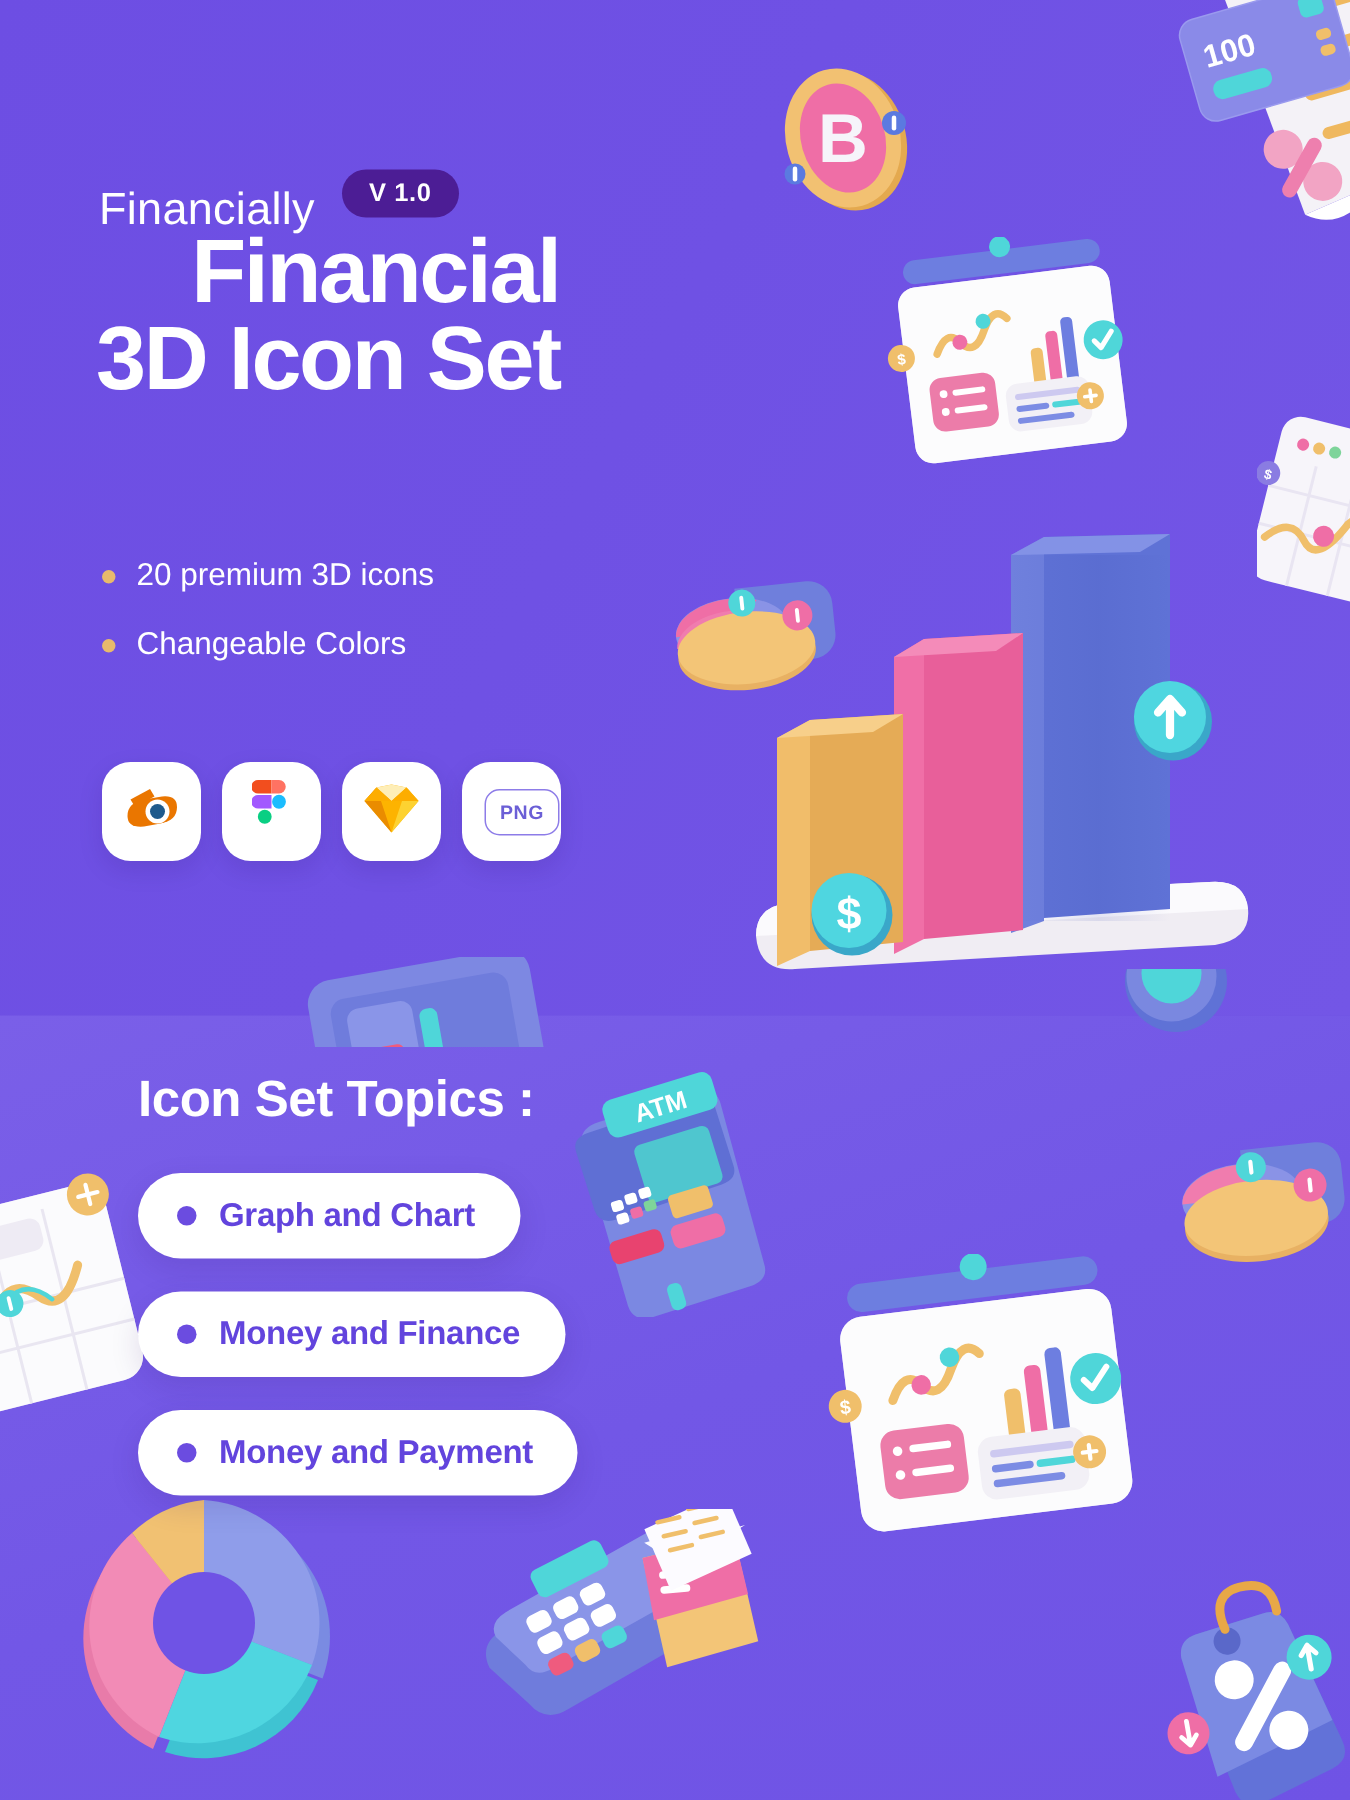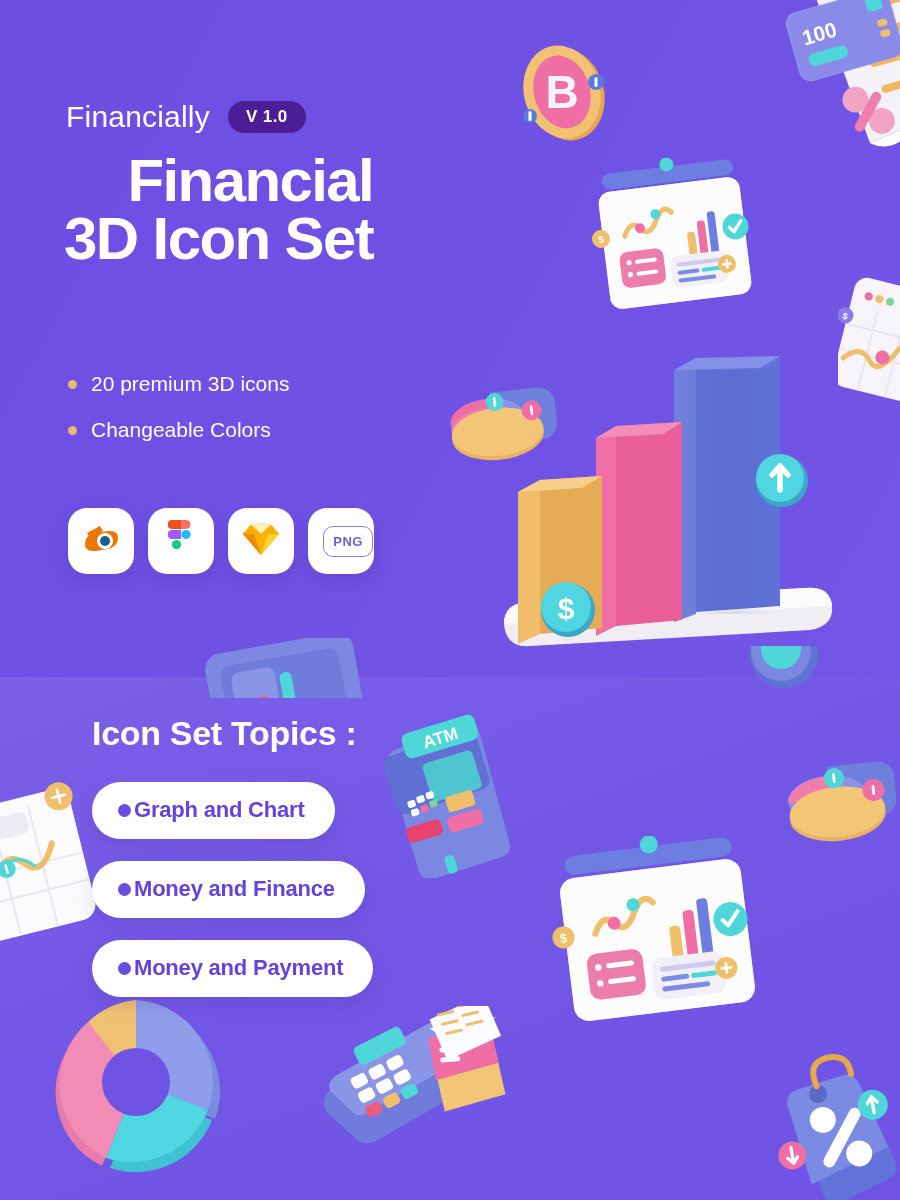--- a/index.html
+++ b/index.html
@@ -24,21 +24,21 @@
     position: absolute; left: 0; top: 677px; width: 900px; height: 523px;
     background: linear-gradient(160deg, #7a5fe8 0%, #7257e6 50%, #6f53e5 100%);
   }
 
   
   .brandrow {
     position: absolute; left: 66px; top: 100px;
     display: flex; align-items: center; gap: 18px;
   }
   .brandname {
-    color: #ffffff; font-size: 30px; font-weight: 400; letter-spacing: .2px;
+    color: #ffffff; font-size: 30px; font-weight: 400; letter-spacing: .2px; margin-top: 23px;
   }
   .version-badge {
     background: #4c1d95; color: #ffffff;
     font-size: 17px; font-weight: 700; letter-spacing: .4px;
     padding: 7px 18px 8px; border-radius: 22px; line-height: 1;
   }
   .title {
     position: absolute; left: 64px; top: 152px;
     color: #ffffff; font-size: 60px; font-weight: 700;
     line-height: 0.97; letter-spacing: -1.6px; text-align: right;
@@ -74,21 +74,21 @@
     margin-left: 14px;
   }
 
   
   .topics-title {
     position: absolute; left: 92px; top: 714px;
     color: #ffffff; font-size: 34px; font-weight: 700; letter-spacing: -.3px;
   }
   .topic-list { position: absolute; left: 92px; top: 782px; }
   .topic-pill {
-    display: flex; align-items: center; gap: 3px;
+    display: flex; align-items: center; gap: 15px;
     background: #ffffff; border-radius: 34px;
     padding: 15px 30px 16px 26px;
     margin-bottom: 22px; width: fit-content;
     box-shadow: 0 7px 20px rgba(48,16,104,.13);
   }
   .pill-dot {
     width: 13px; height: 13px; border-radius: 50%;
     background: #6b4ce0; flex: none;
   }
   .pill-label {

